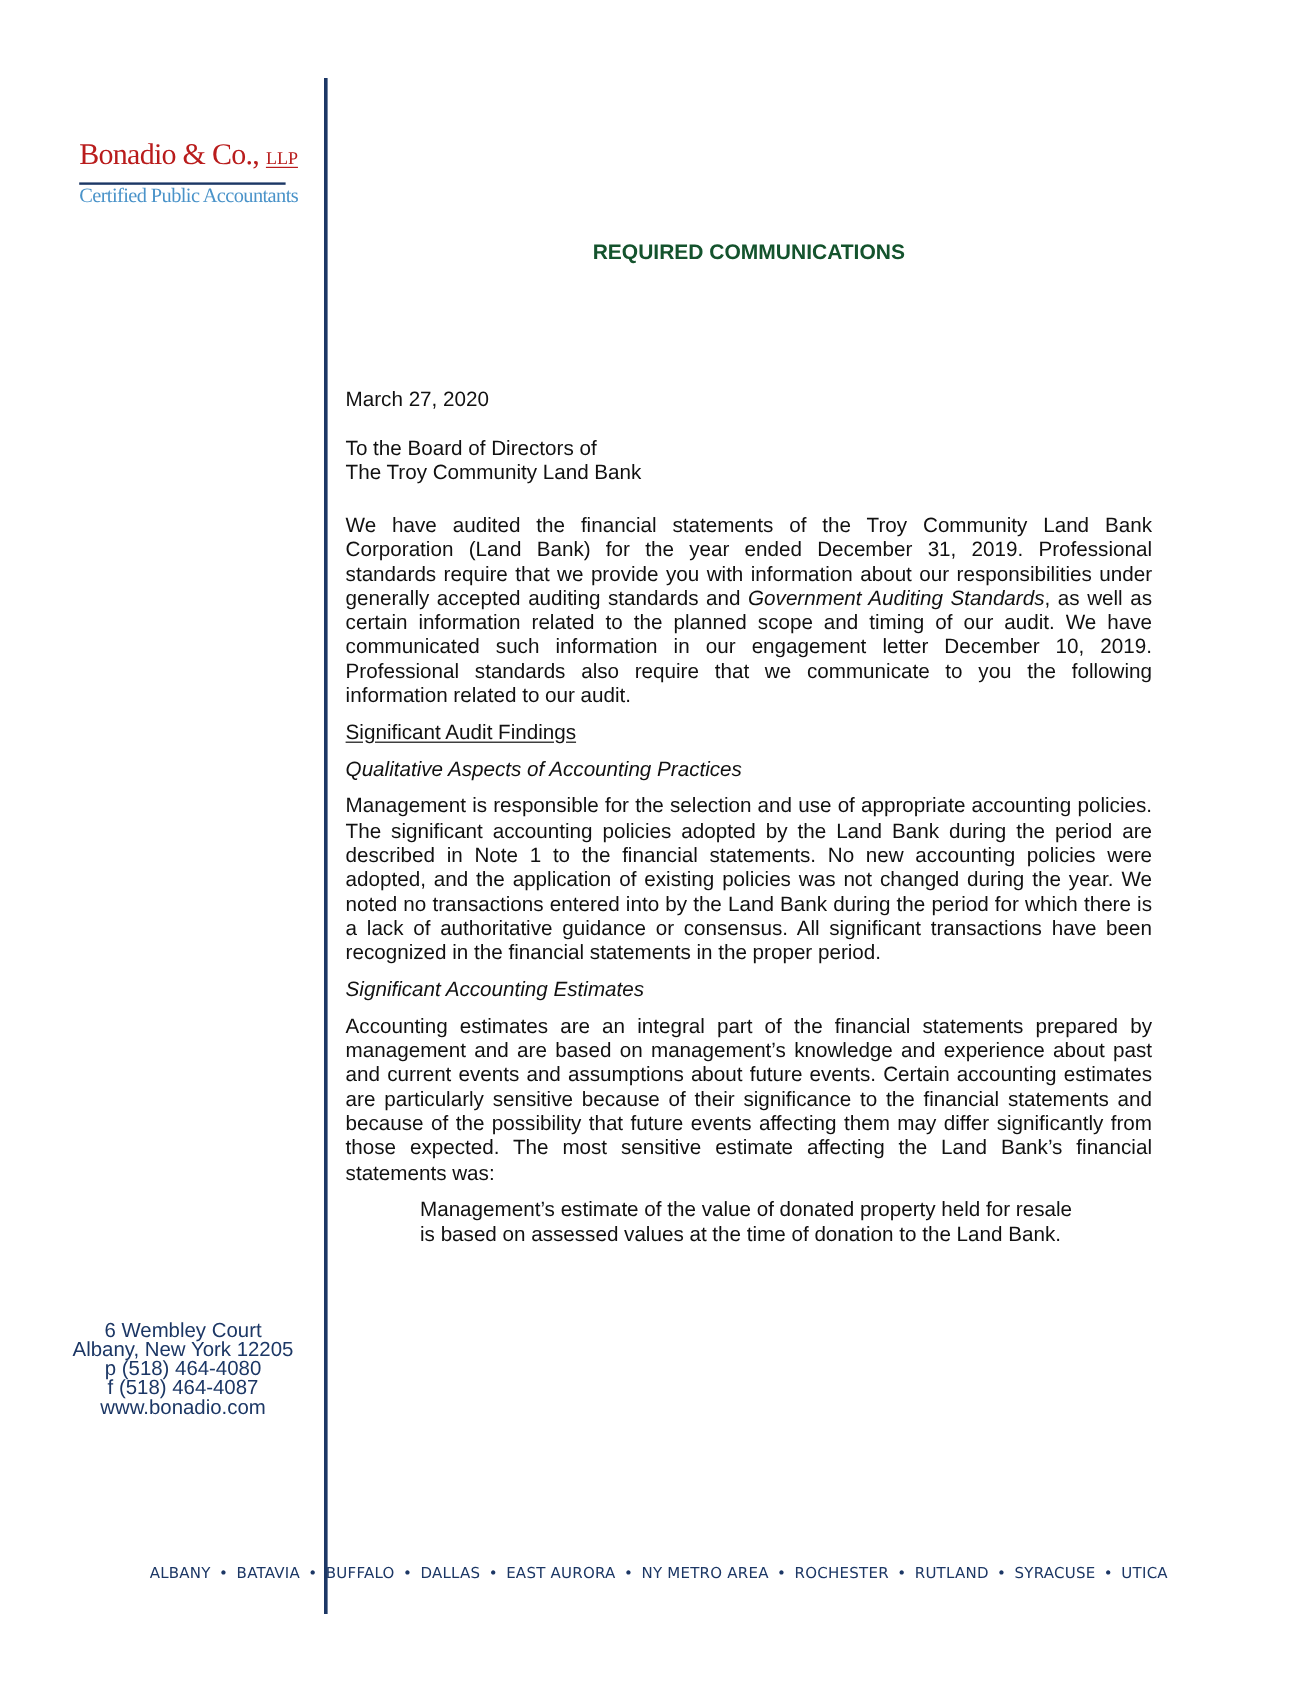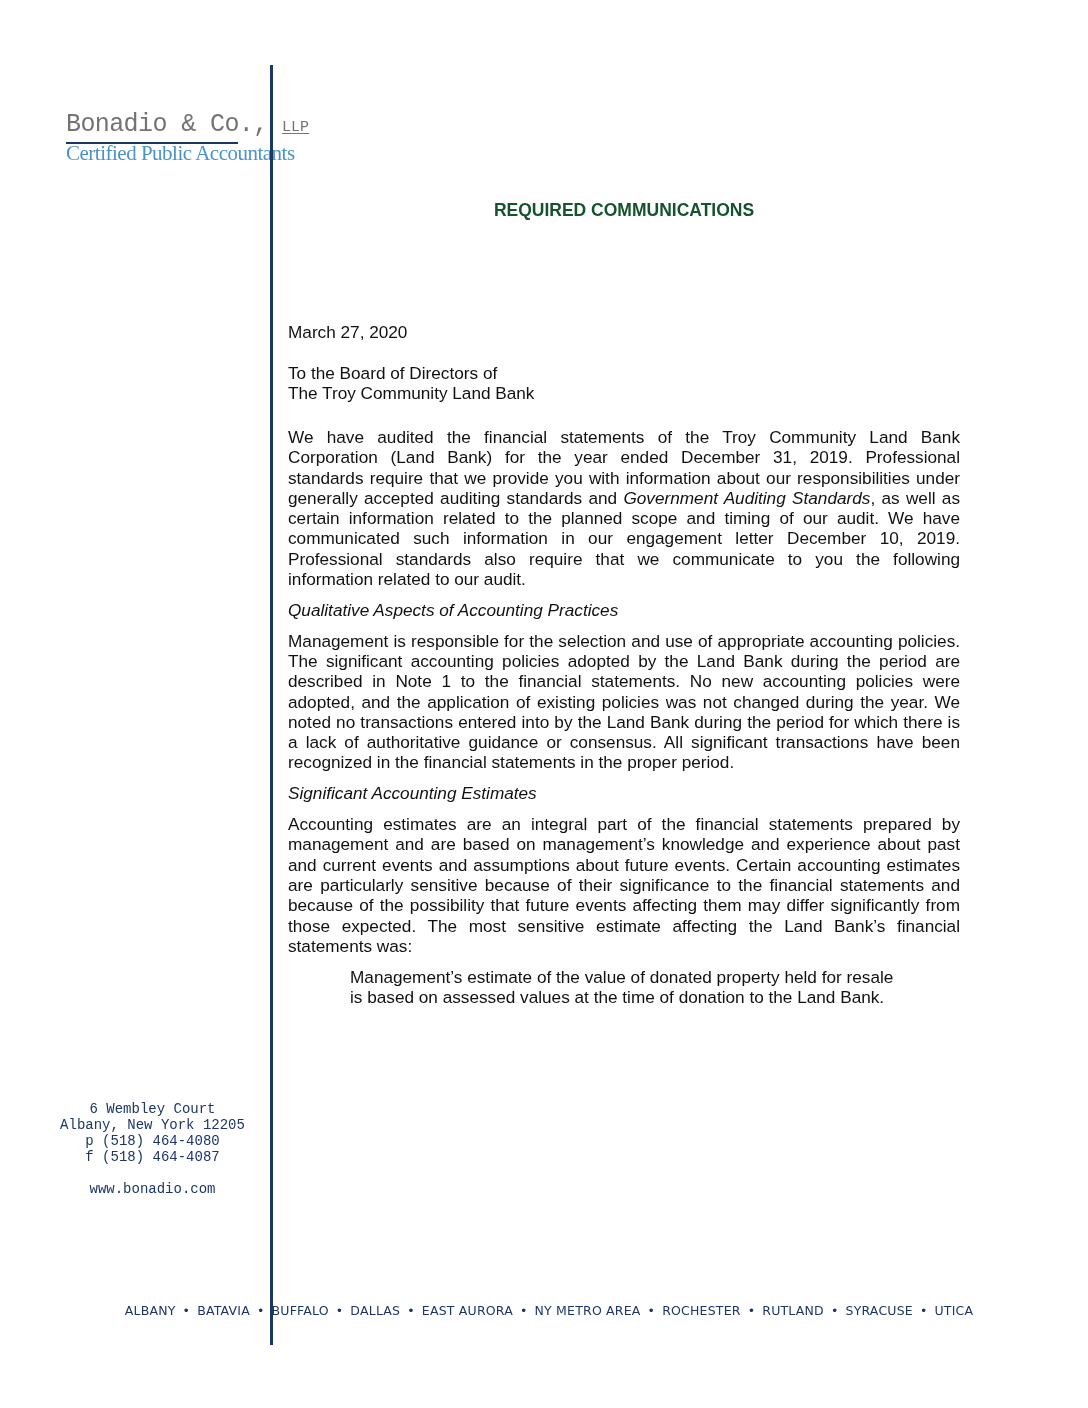--- a/index.html
+++ b/index.html
@@ -2,40 +2,40 @@
 <html><head>
 <meta charset="utf-8">
 <style>
   html, body { margin: 0; padding: 0; background: #ffffff; }
   body { width: 1088px; height: 1408px; position: relative; overflow: hidden; }
   .page { position: absolute; left: 0; top: 0; width: 1088px; height: 1408px; background: #fff; }
 
   
   .logo { position: absolute; left: 66px; top: 112px; width: 190px; }
   .logo-name {
-    font-family: Liberation Mono, monospace;
-    font-size: 25px; letter-spacing: -0.6px; color: #737373;
-    line-height: 26px; white-space: nowrap;
+    font-family: Liberation Serif, serif;
+    font-size: 25px; letter-spacing: -0.6px; color: #b91c1c;
+    line-height: 36px; white-space: nowrap;
   }
   .logo-llp { font-size: 15px; letter-spacing: 0; text-decoration: underline; text-underline-offset: 2px; }
   .logo-rule { height: 2px; background: #1c3765; width: 172px; margin-top: 1px; }
   .logo-sub {
     font-family: "Liberation Serif", "DejaVu Serif", serif;
-    font-size: 21px; letter-spacing: -0.5px; color: #4a93c9; line-height: 18px; white-space: nowrap;
+    font-size: 17px; letter-spacing: -0.5px; color: #4a93c9; line-height: 18px; white-space: nowrap;
   }
 
   
   .divider { position: absolute; left: 270px; top: 65px; width: 3px; height: 1280px; background: #1c3765; }
 
   
   .address {
     position: absolute; left: 60px; top: 1101px; width: 185px; text-align: center;
-    font-family: Liberation Mono, monospace; font-size: 14px; line-height: 16px; color: #1c3765;
+    font-family: Liberation Sans, sans-serif; font-size: 17px; line-height: 16px; color: #1c3765;
   }
-  .address .web { margin-top: 16px; }
+  .address .web { margin-top: 0; }
 
   
   .footer {
     position: absolute; left: 0; top: 1303px; width: 1088px; text-align: center;
     font-family: "DejaVu Sans", sans-serif; font-size: 12.5px; letter-spacing: 0.2px; color: #1c3765;
     padding-left: 10px; box-sizing: border-box;
   }
   .footer .sep { margin: 0 7px; }
 
   
@@ -80,20 +80,21 @@
 
   <div class="content">
     <div class="date">March 27, 2020</div>
     <div class="addressee">
       <div>To the Board of Directors of</div>
       <div>The Troy Community Land Bank</div>
     </div>
 
     <div class="flow">
       <p><span>We have audited the financial statements of the Troy Community Land Bank Corporation (Land Bank) for the year ended December 31, 2019. Professional standards require that we provide you with information about our responsibilities under generally accepted auditing standards and </span><span class="ital">Government Auditing Standards</span><span>, as well as certain information related to the planned scope and timing of our audit. We have communicated such information in our engagement letter December 10, 2019. Professional standards also require that we communicate to you the following information related to our audit.</span></p>
+      <p class="underline">Significant Audit Findings</p>
       <p class="ital">Qualitative Aspects of Accounting Practices</p>
       <p>Management is responsible for the selection and use of appropriate accounting policies. The significant accounting policies adopted by the Land Bank during the period are described in Note 1 to the financial statements. No new accounting policies were adopted, and the application of existing policies was not changed during the year. We noted no transactions entered into by the Land Bank during the period for which there is a lack of authoritative guidance or consensus. All significant transactions have been recognized in the financial statements in the proper period.</p>
       <p class="ital">Significant Accounting Estimates</p>
       <p>Accounting estimates are an integral part of the financial statements prepared by management and are based on management’s knowledge and experience about past and current events and assumptions about future events. Certain accounting estimates are particularly sensitive because of their significance to the financial statements and because of the possibility that future events affecting them may differ significantly from those expected. The most sensitive estimate affecting the Land Bank’s financial statements was:</p>
       <p class="quote">Management’s estimate of the value of donated property held for resale is based on assessed values at the time of donation to the Land Bank.</p>
     </div>
   </div>
 
   <div class="footer">
     <span>ALBANY</span><span class="sep">•</span><span>BATAVIA</span><span class="sep">•</span><span>BUFFALO</span><span class="sep">•</span><span>DALLAS</span><span class="sep">•</span><span>EAST AURORA</span><span class="sep">•</span><span>NY METRO AREA</span><span class="sep">•</span><span>ROCHESTER</span><span class="sep">•</span><span>RUTLAND</span><span class="sep">•</span><span>SYRACUSE</span><span class="sep">•</span><span>UTICA</span>

